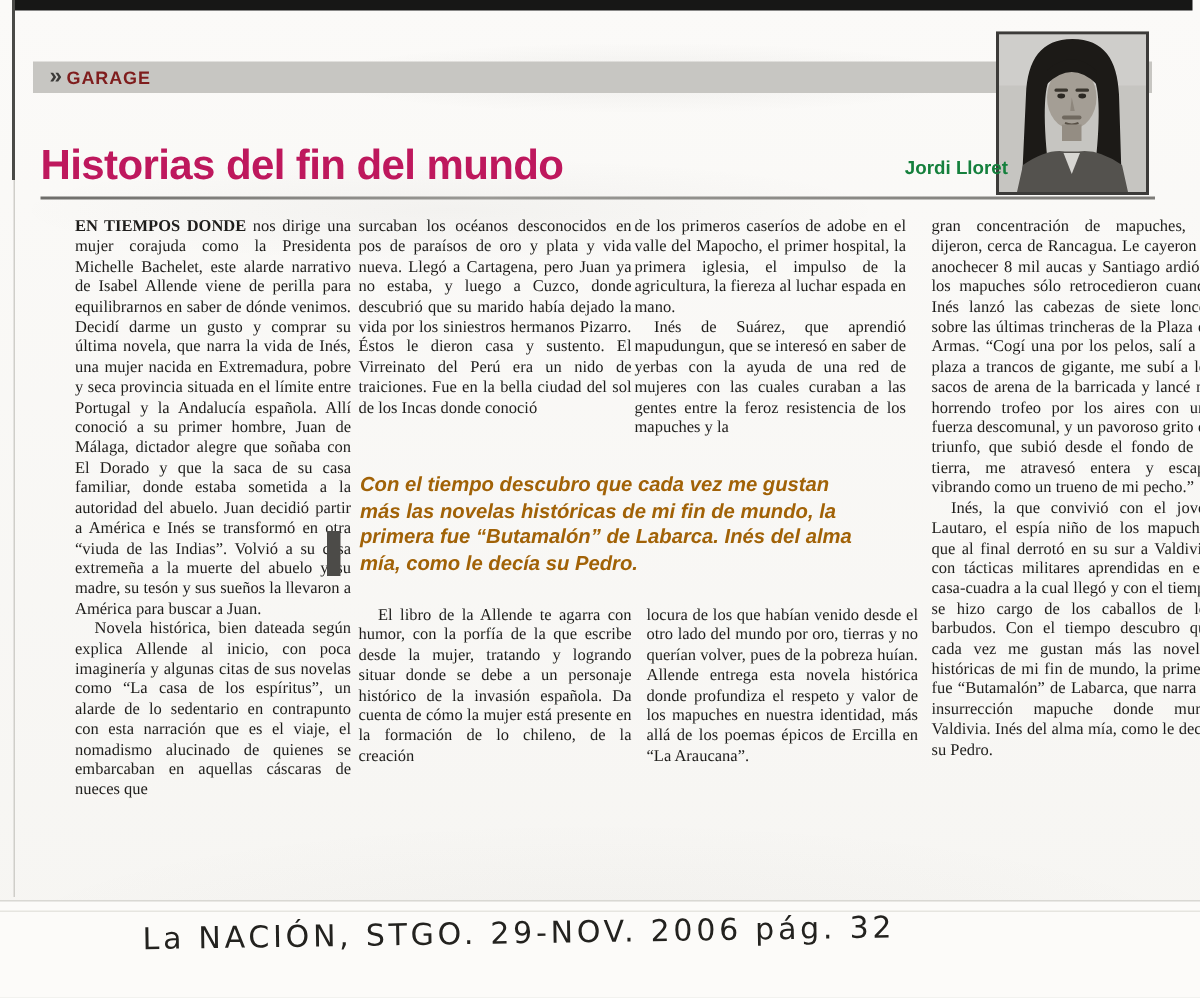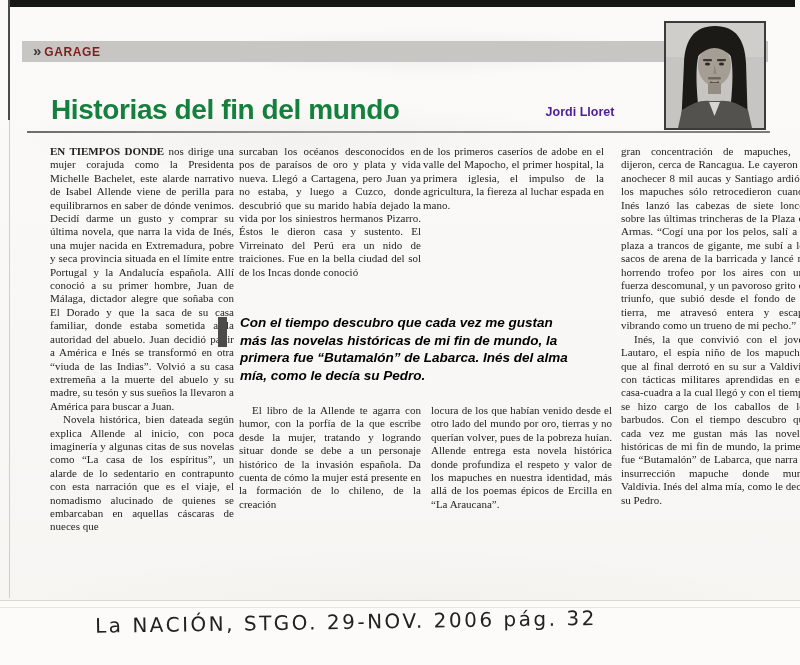--- a/index.html
+++ b/index.html
@@ -22,51 +22,51 @@
   .masthead{
     position:absolute;left:22px;top:41px;width:746px;height:21px;
     background:#c7c6c2;display:flex;align-items:center;
     font-family:"Liberation Sans", sans-serif;
   }
   .chevrons{color:#3c3b39;font-weight:bold;font-size:15px;margin:0 5px 2px 11px;letter-spacing:-2px;}
   .section-label{font-weight:bold;font-size:12px;color:#7f1d1d;letter-spacing:.6px;}
   .headline{
     position:absolute;left:27px;top:94px;width:560px;
     font-family:"Liberation Sans", sans-serif;font-weight:bold;
-    font-size:28px;letter-spacing:-.4px;color:#15803d;margin-left:24px;
+    font-size:28px;letter-spacing:-.4px;color:#be185d;
   }
   .headline-rule{position:absolute;left:27px;top:131px;width:743px;height:2px;
     background:linear-gradient(90deg,#6e6d6a,#9a9995 40%,#7d7c78);}
   .photo{
     position:absolute;left:664px;top:21px;width:102px;height:109px;
     border:2px solid #3c3b39;box-sizing:border-box;background:#c6c5c1;
   }
   .photo svg{display:block;width:100%;height:100%;}
   .byline{
-    position:absolute;left:520px;top:105px;width:120px;text-align:center;
-    font-family:"Liberation Sans", sans-serif;font-weight:bold;font-size:12.5px;color:#4c1d95;
+    position:absolute;left:552px;top:105px;width:120px;text-align:right;
+    font-family:"Liberation Sans", sans-serif;font-weight:bold;font-size:12.5px;color:#15803d;
   }
   .col{
     position:absolute;top:145px;text-align:justify;
     font-size:11px;line-height:13.4px;margin-left:36px;
   }
   .col p{margin:0;}
   .col p.indent{text-indent:13px;}
   .lead-in{font-weight:bold;}
   .col1{left:14px;width:184px;}
   .col2top{left:203px;width:182px;}
   .col3top{left:387px;width:181px;}
   .col4{left:585px;width:188px;}
   .col2bot{left:203px;top:404px;width:182px;}
   .col3bot{left:395px;top:404px;width:181px;}
   .pullquote{
     position:absolute;left:205px;top:314px;width:376px;
-    display:flex;align-items:flex-start;
+    display:flex;align-items:flex-end;
     font-family:"Liberation Sans", sans-serif;font-style:italic;font-weight:bold;
-    font-size:13.5px;line-height:17.5px;color:#000000;text-align:left;
+    font-size:13.5px;line-height:17.5px;color:#a16207;text-align:left;
   }
   .pq-marker{flex:none;width:9px;height:30px;background:#4c4b48;margin:3px 13px 0 13px;}
   .clip-bottom-line{position:absolute;left:0;top:600px;width:800px;height:1px;background:#d9d8d3;}
   .clip-bottom-line2{position:absolute;left:0;top:607px;width:800px;height:1px;background:#e6e5e0;}
   .backing{position:absolute;left:0;top:601px;width:800px;height:64px;background:#fcfbf9;}
   .handwriting{
     position:absolute;left:95px;top:610px;width:480px;
     font-family:"DejaVu Sans", sans-serif;font-size:20px;color:#23221f;
     letter-spacing:2.5px;transform:rotate(-.9deg);white-space:nowrap;
   }
@@ -115,20 +115,21 @@
       <span>nos dirige una mujer corajuda como la Presidenta Michelle Bachelet, este alarde narrativo de Isabel Allende viene de perilla para equilibrarnos en saber de dónde venimos. Decidí darme un gusto y comprar su última novela, que narra la vida de Inés, una mujer nacida en Extremadura, pobre y seca provincia situada en el límite entre Portugal y la Andalucía española. Allí conoció a su primer hombre, Juan de Málaga, dictador alegre que soñaba con El Dorado y que la saca de su casa familiar, donde estaba sometida a la autoridad del abuelo. Juan decidió partir a América e Inés se transformó en otra “viuda de las Indias”. Volvió a su casa extremeña a la muerte del abuelo y su madre, su tesón y sus sueños la llevaron a América para buscar a Juan.</span></p>
     <p class="indent">Novela histórica, bien dateada según explica Allende al inicio, con poca imaginería y algunas citas de sus novelas como “La casa de los espíritus”, un alarde de lo sedentario en contrapunto con esta narración que es el viaje, el nomadismo alucinado de quienes se embarcaban en aquellas cáscaras de nueces que</p>
   </div>
 
   <div class="col col2top">
     <p>surcaban los océanos desconocidos en pos de paraísos de oro y plata y vida nueva. Llegó a Cartagena, pero Juan ya no estaba, y luego a Cuzco, donde descubrió que su marido había dejado la vida por los siniestros hermanos Pizarro. Éstos le dieron casa y sustento. El Virreinato del Perú era un nido de traiciones. Fue en la bella ciudad del sol de los Incas donde conoció</p>
   </div>
 
   <div class="col col3top">
     <p>de los primeros caseríos de adobe en el valle del Mapocho, el primer hospital, la primera iglesia, el impulso de la agricultura, la fiereza al luchar espada en mano.</p>
+    <p class="indent">Inés de Suárez, que aprendió mapudungun, que se interesó en saber de yerbas con la ayuda de una red de mujeres con las cuales curaban a las gentes entre la feroz resistencia de los mapuches y la</p>
   </div>
 
   <div class="col col4">
     <p>gran concentración de mapuches, le dijeron, cerca de Rancagua. Le cayeron al anochecer 8 mil aucas y Santiago ardió y los mapuches sólo retrocedieron cuando Inés lanzó las cabezas de siete loncos sobre las últimas trincheras de la Plaza de Armas. “Cogí una por los pelos, salí a la plaza a trancos de gigante, me subí a los sacos de arena de la barricada y lancé mi horrendo trofeo por los aires con una fuerza descomunal, y un pavoroso grito de triunfo, que subió desde el fondo de la tierra, me atravesó entera y escapó vibrando como un trueno de mi pecho.”</p>
     <p class="indent">Inés, la que convivió con el joven Lautaro, el espía niño de los mapuches que al final derrotó en su sur a Valdivia, con tácticas militares aprendidas en esa casa-cuadra a la cual llegó y con el tiempo se hizo cargo de los caballos de los barbudos. Con el tiempo descubro que cada vez me gustan más las novelas históricas de mi fin de mundo, la primera fue “Butamalón” de Labarca, que narra la insurrección mapuche donde murió Valdivia. Inés del alma mía, como le decía su Pedro.</p>
   </div>
 
   <div class="pullquote">
     <span class="pq-marker"></span>
     <span>Con el tiempo descubro que cada vez me gustan más las novelas históricas de mi fin de mundo, la primera fue “Butamalón” de Labarca. Inés del alma mía, como le decía su Pedro.</span>

